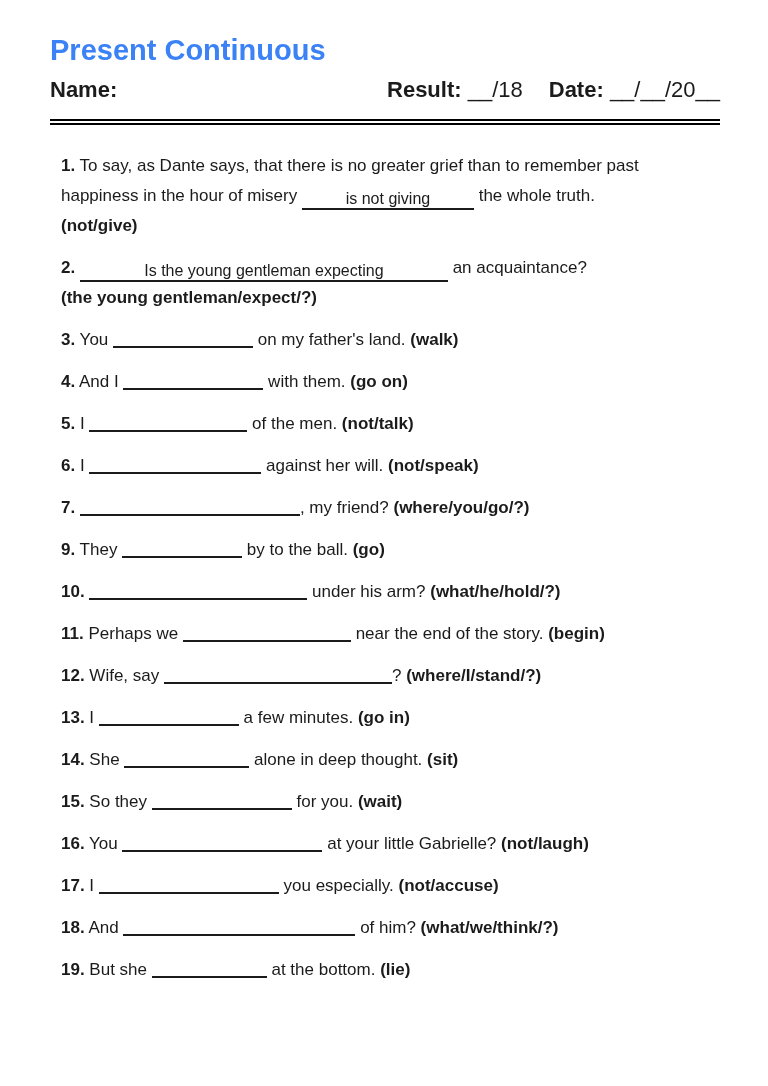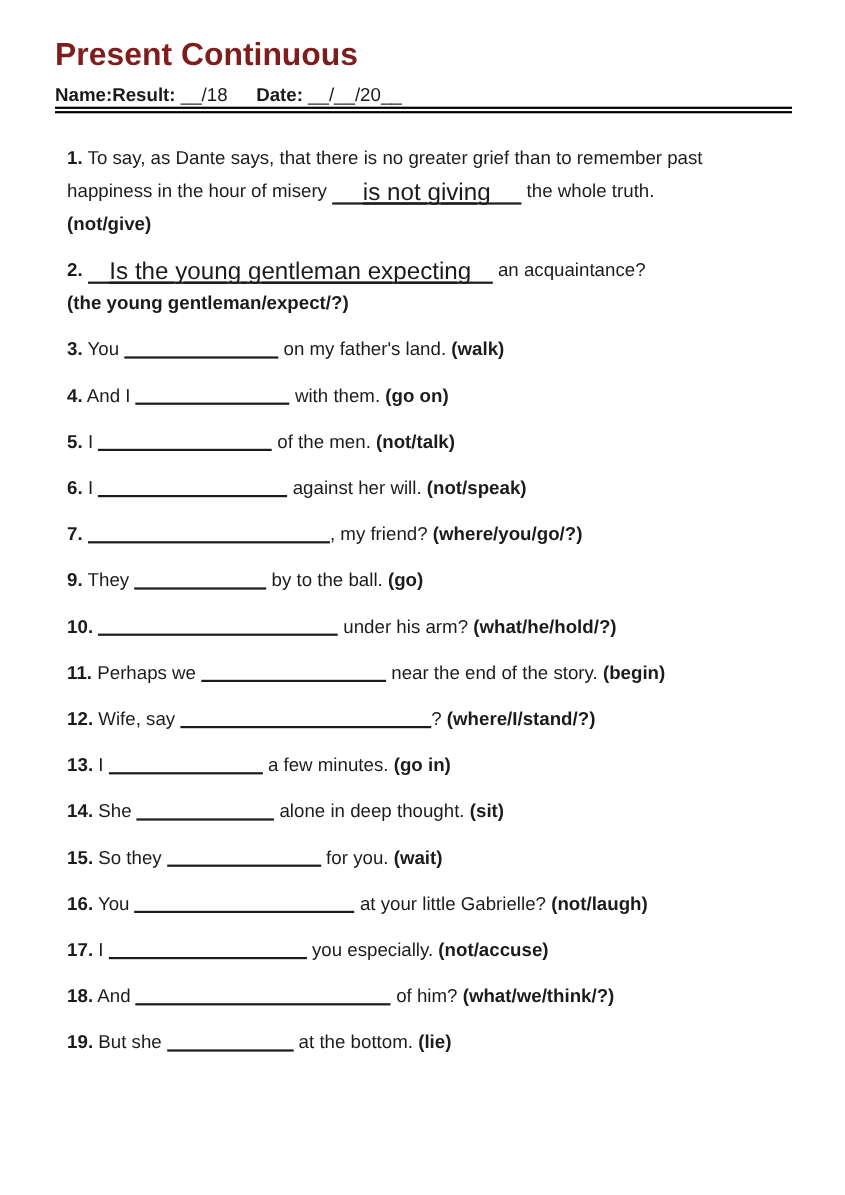--- a/index.html
+++ b/index.html
@@ -10,29 +10,29 @@
     color: #1b1b1b;
     font-family: "Liberation Sans", sans-serif;
     overflow: hidden;
   }
   .page { padding: 34px 48px 0 50px; }
 
   .title {
     font-size: 29px;
     font-weight: bold;
     margin: 0 0 10px 0;
-    color: #7f1d1d;
+    color: #3b82f6;
   }
 
   .meta-row {
     display: flex;
-    justify-content: flex-start;
+    justify-content: space-between;
     align-items: baseline;
-    font-size: 17px;
-    margin-bottom: 0;
+    font-size: 22px;
+    margin-bottom: 16px;
   }
   .meta-right { white-space: nowrap; }
   .lbl { font-weight: bold; }
   .val { font-weight: normal; }
   .date-group { margin-left: 26px; }
 
   .rule {
     height: 2px;
     border-top: 2.5px solid #000;
     border-bottom: 2px solid #000;
@@ -48,21 +48,21 @@
   .q .line { display: block; white-space: pre-wrap; margin-left: 11px; }
   .b { font-weight: bold; }
   .blank {
     display: inline-block;
     border-bottom: 2px solid #1b1b1b;
     height: 20px;
     line-height: 21px;
     vertical-align: -3px;
     text-align: center;
   }
-  .blank .ans { font-size: 22px; font-weight: normal; text-decoration: underline; }
+  .blank .ans { font-size: 16px; font-weight: normal; }
 </style>
 </head>
 <body>
 
 <div class="page">
   <h1 class="title">Present Continuous</h1>
 
   <div class="meta-row">
     <span class="lbl">Name:</span>
     <span class="meta-right">

